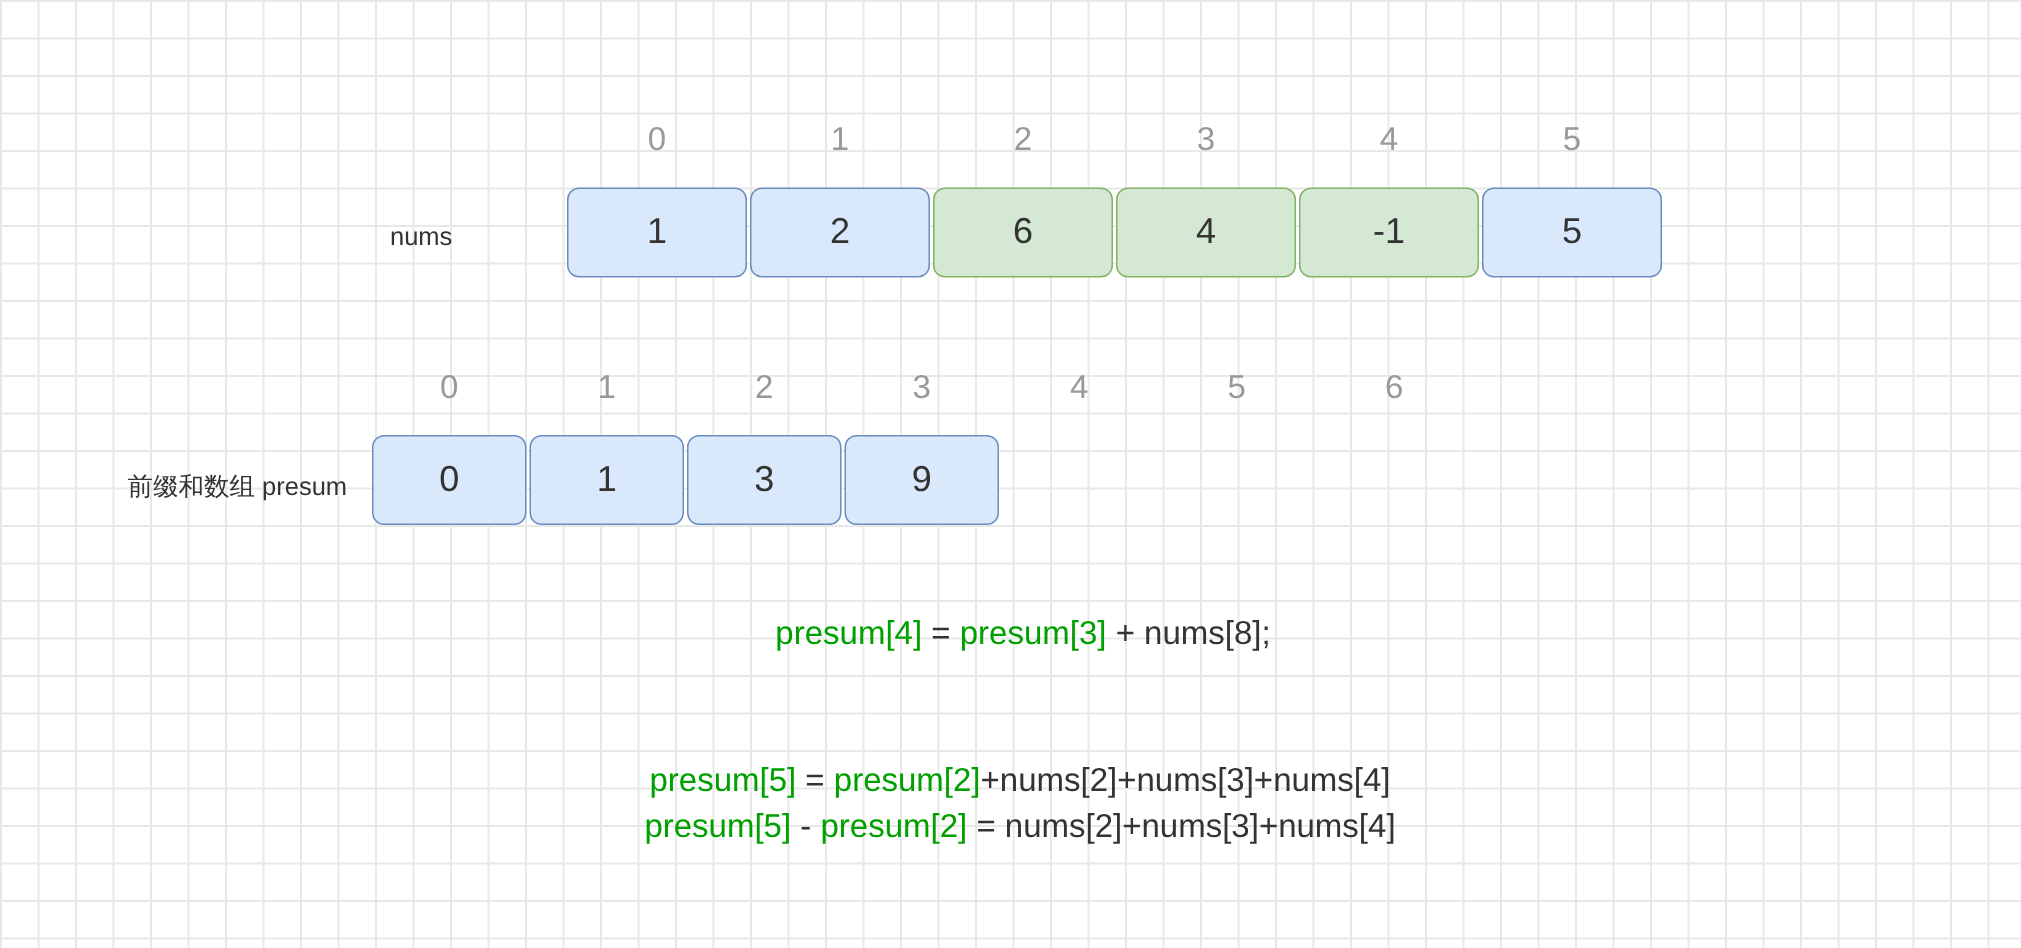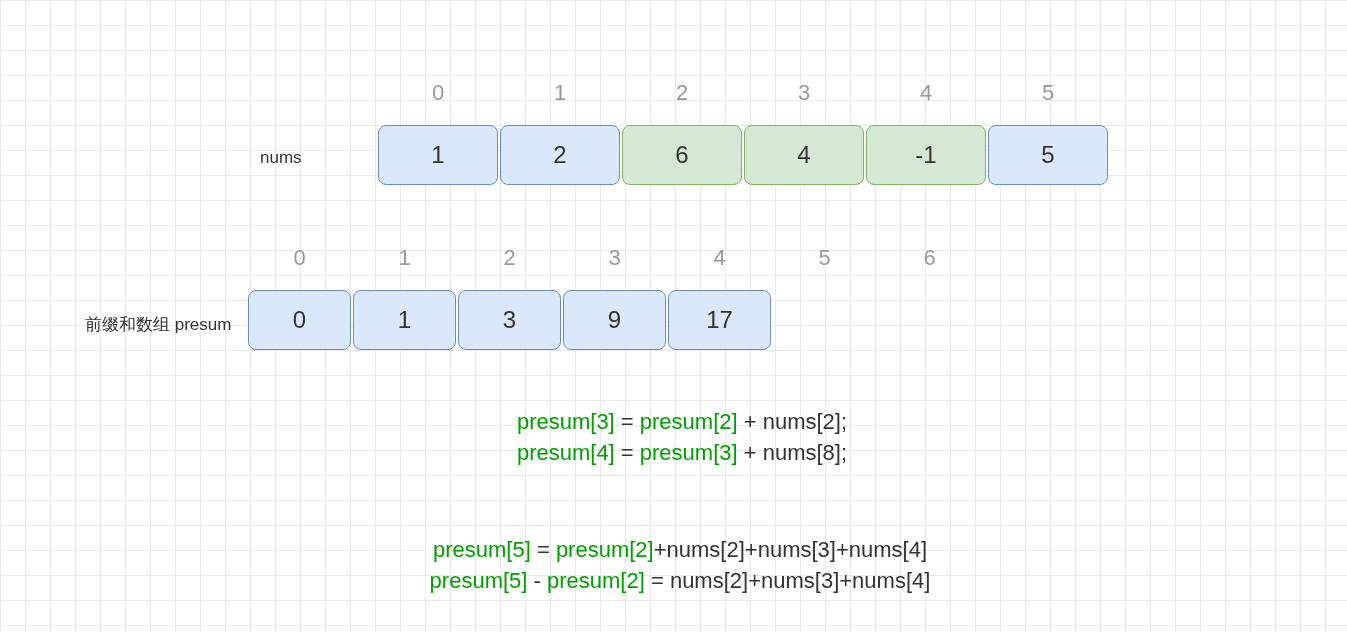--- a/index.html
+++ b/index.html
@@ -100,24 +100,22 @@
 <div class="index-label-sm" style="left:563px; top:245px;">3</div>
 <div class="index-label-sm" style="left:668px; top:245px;">4</div>
 <div class="index-label-sm" style="left:773px; top:245px;">5</div>
 <div class="index-label-sm" style="left:878px; top:245px;">6</div>
 
 <div class="array-row" style="left:248px; top:290px;">
   <div class="cell cell-blue cell-w2">0</div>
   <div class="cell cell-blue cell-w2">1</div>
   <div class="cell cell-blue cell-w2">3</div>
   <div class="cell cell-blue cell-w2">9</div>
-  <div class="cell cell-blue cell-w2">17</div>
 </div>
 
 <div class="formula-block" style="left:482px; top:407px; width:400px;">
-  <div class="line"><span class="green">presum[3]</span><span> = </span><span class="green">presum[2]</span><span> + nums[2];</span></div>
   <div class="line"><span class="green">presum[4]</span><span> = </span><span class="green">presum[3]</span><span> + nums[8];</span></div>
 </div>
 
-<div class="formula-block" style="left:370px; top:535px; width:620px;">
+<div class="formula-block" style="left:370px; top:505px; width:620px;">
   <div class="line"><span class="green">presum[5]</span><span> = </span><span class="green">presum[2]</span><span>+nums[2]+nums[3]+nums[4]</span></div>
   <div class="line"><span class="green">presum[5]</span><span> - </span><span class="green">presum[2]</span><span> = nums[2]+nums[3]+nums[4]</span></div>
 </div>
 
 </body></html>

